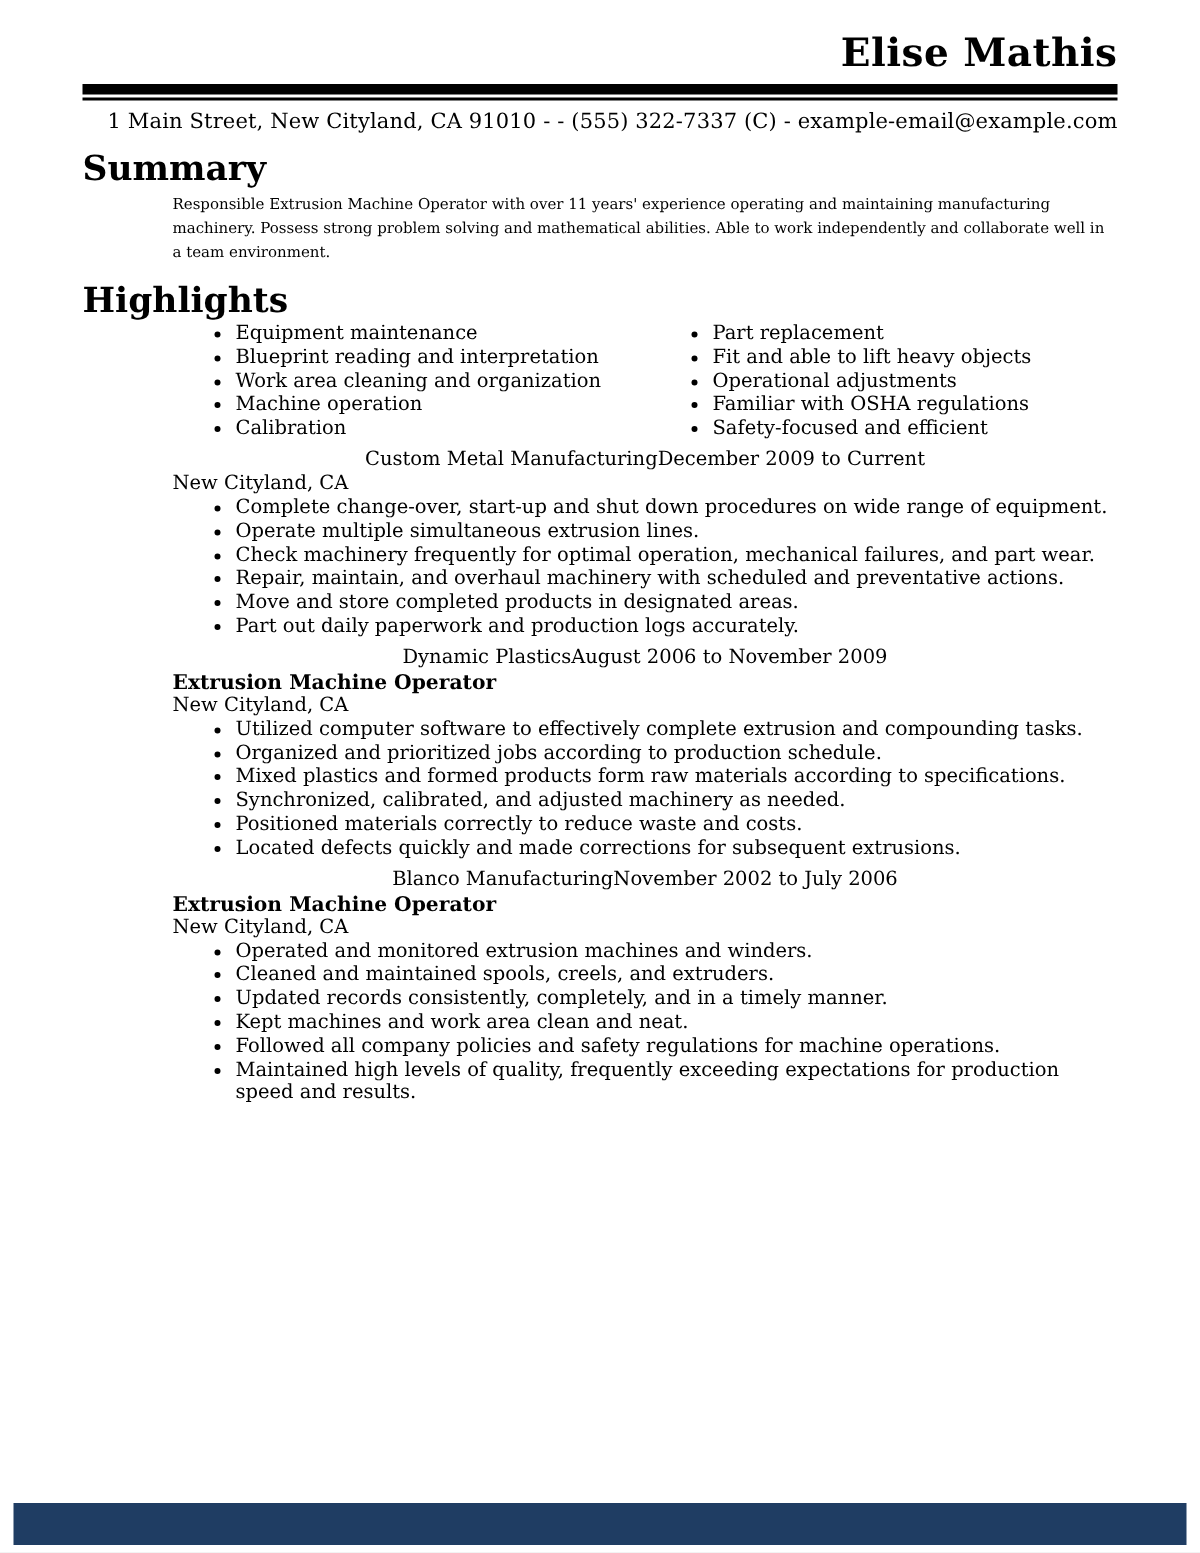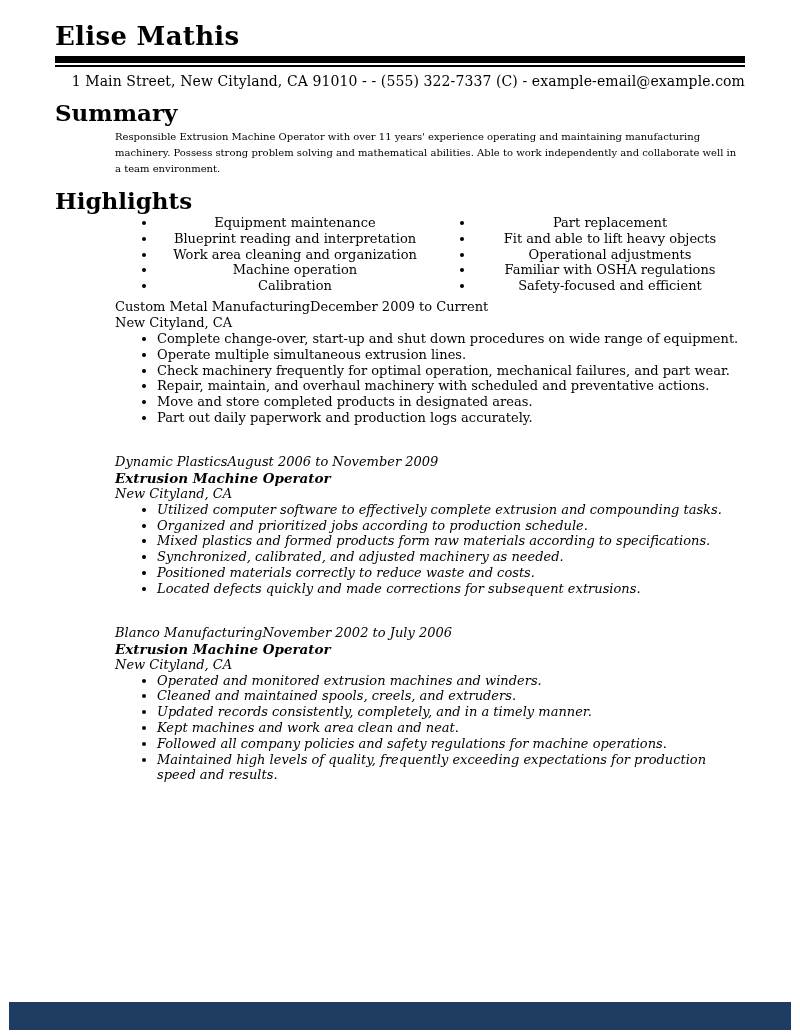--- a/index.html
+++ b/index.html
@@ -11,20 +11,21 @@
   }
   .page {
     position: relative;
     width: 800px; height: 1035px;
     background: #ffffff;
     overflow: hidden;
     padding: 20px 55px 0 55px;
   }
   
   .name {
+    text-align: right;
     font-size: 26px;
     font-weight: bold;
     line-height: 32px;
     letter-spacing: 0.3px;
   }
   .rule-thick { height: 7px; background: #000; margin-top: 4px; }
   .rule-thin  { height: 2px; background: #000; margin-top: 2px; }
   .contact {
     text-align: right;
     font-size: 14px;
@@ -48,29 +49,29 @@
   ul.bullets {
     list-style: disc outside;
     padding-left: 42px;
     margin: 0;
   }
   ul.bullets li {
     font-size: 13px;
     line-height: 15.8px;
   }
   
-  .hl-cols { display: flex; margin-top: 4px; text-align: center; }
+  .hl-cols { display: flex; margin-top: 4px; }
   .hl-col-left  { width: 318px; flex: 0 0 318px; }
   .hl-col-right { flex: 1; }
   
   .job { margin-top: 5px; }
-  .job + .job { margin-top: 28px; font-style: italic; }
+  .job + .job { margin-top: 5px; }
   .job-head {
     display: flex;
-    justify-content: flex-start;
+    justify-content: center;
     align-items: baseline;
     font-size: 13px;
     line-height: 16px;
   }
   .job-title {
     font-size: 13.5px;
     font-weight: bold;
     line-height: 16px;
   }
   .job-loc { font-size: 13px; line-height: 16px; }

